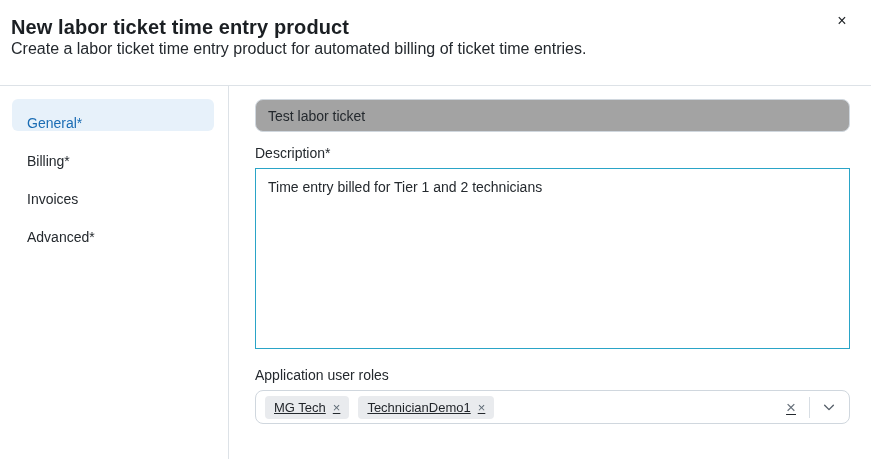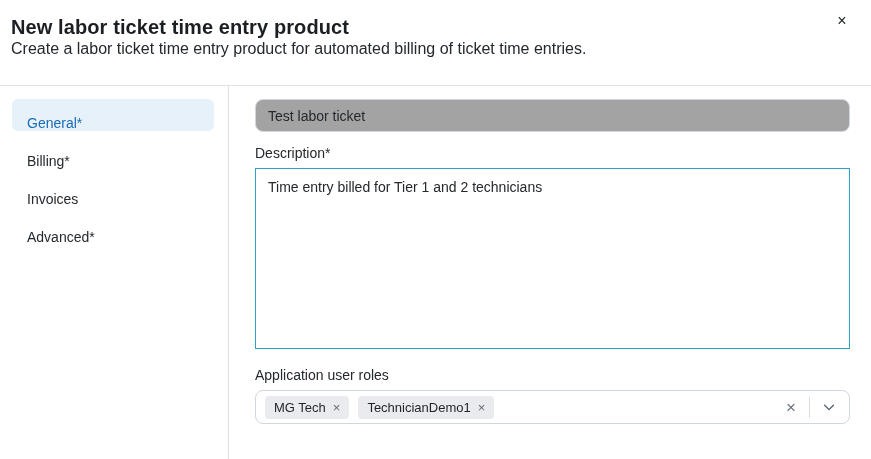--- a/index.html
+++ b/index.html
@@ -115,20 +115,21 @@
   
   .multiselect {
     width: 100%;
     height: 34px;
     border: 1px solid #d0d7de;
     border-radius: 8px;
     display: flex;
     align-items: center;
     padding: 0 10px 0 9px;
     background: #ffffff;
+    text-decoration: underline;
   }
   .tag {
     display: flex;
     align-items: center;
     height: 23px;
     background: #e9ebee;
     border-radius: 4px;
     padding: 0 9px;
     font-size: 13px;
     color: #1f2328;

